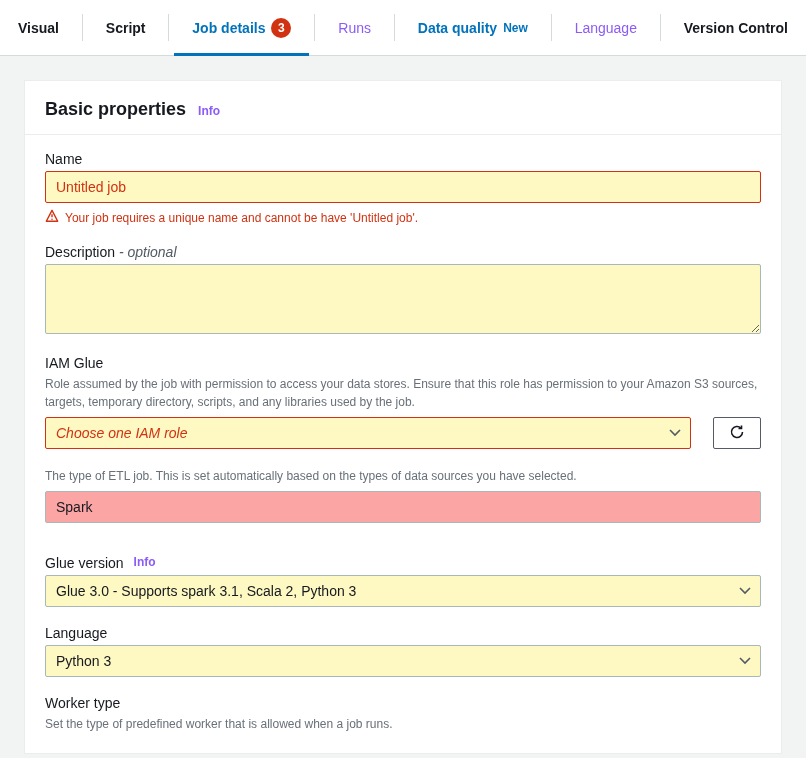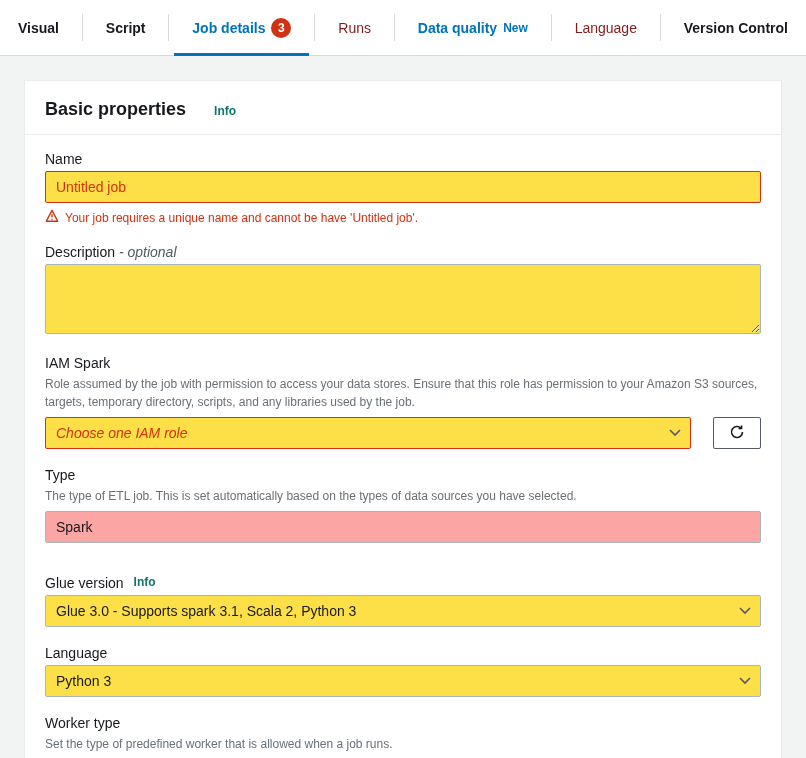--- a/index.html
+++ b/index.html
@@ -2,41 +2,41 @@
 <html><head>
   <meta charset="utf-8">
   <style>
     * { box-sizing: border-box; margin: 0; padding: 0; }
     body { font-family: "Amazon Ember", "Helvetica Neue", Arial, sans-serif; font-size: 14px; color: #16191f; background: #fff; width: 806px; }
     
     .tab-bar { display: flex; border-bottom: 1px solid #d5dbdb; background: #fff; height: 56px; align-items: stretch; justify-content: space-between; }
     .tab { display: flex; align-items: center; padding: 0 18px; cursor: pointer; color: #16191f; font-size: 14px; font-weight: 700; position: relative; }
     .tab.active { color: #0073bb; }
     .tab.active::after { content: ""; position: absolute; bottom: -1px; left: 0; right: 0; height: 3px; background: #0073bb; }
-    .tab.disabled { color: #7f1d1d; font-weight: 400; cursor: default; }
+    .tab.disabled { color: #8b5cf6; font-weight: 400; cursor: default; }
     .tab.accent { color: #0073bb; font-weight: 700; }
     .tab-sep { width: 1px; background: #d5dbdb; margin: 14px 0; }
     .badge { display: inline-flex; align-items: center; justify-content: center; min-width: 20px; height: 20px; padding: 0 6px; border-radius: 10px; background: #d13212; color: #fff; font-size: 12px; font-weight: 700; margin-left: 6px; }
     .new-badge { color: #0073bb; font-size: 12px; font-weight: 700; margin-left: 6px; }
     
     .page-bg { background: #f2f3f3; padding: 24px 24px 0 24px; min-height: 702px; }
     .panel { background: #fff; border: 1px solid #eaeded;  }
-    .panel-header { padding: 18px 20px 14px 20px; border-bottom: 1px solid #eaeded; display: flex; align-items: baseline; gap: 28px; }
+    .panel-header { padding: 18px 20px 14px 20px; border-bottom: 1px solid #eaeded; display: flex; align-items: baseline; gap: 12px; }
     .panel-title { font-size: 18px; font-weight: 700; }
-    .info-link { color: #0f766e; font-size: 12px; font-weight: 700; cursor: pointer; }
+    .info-link { color: #8b5cf6; font-size: 12px; font-weight: 700; cursor: pointer; }
     .panel-body { padding: 16px 20px 20px 20px; }
     
     .field { margin-bottom: 18px; }
     .field-label { font-size: 14px; color: #16191f; margin-bottom: 4px; display: block; }
     .field-label .optional { color: #545b64; font-style: italic; font-weight: 400; }
     .field-help { color: #687078; font-size: 12px; line-height: 1.5; margin-top: 2px; margin-bottom: 6px; }
     
     .input, .textarea, .select, .readonly-input {
       width: 100%; border: 1px solid #aab7b8; border-radius: 2px; padding: 6px 10px;
-      font-size: 14px; font-family: inherit; color: #16191f; background: #fde047;
+      font-size: 14px; font-family: inherit; color: #16191f; background: #fef9c3;
     }
     .input { height: 32px; }
     .input.error, .select.error { border: 1px solid #d13212; color: #d13212; }
     .textarea { height: 70px; resize: both; }
     .readonly-input { height: 32px; background: #fca5a5; color: #16191f; display: flex; align-items: center; }
     
     .select-wrap { position: relative; }
     .select { height: 32px; display: flex; align-items: center; cursor: pointer; padding-right: 30px; }
     .select .placeholder { color: #687078; font-style: italic; }
     .select.error .placeholder { color: #d13212; }
@@ -112,21 +112,21 @@
 
       <div class="field">
         <label class="field-label">
           <span>Description</span>
           <span class="optional">- optional</span>
         </label>
         <textarea class="textarea" style=""></textarea>
       </div>
 
       <div class="field">
-        <label class="field-label">IAM Spark</label>
+        <label class="field-label">IAM Glue</label>
         <div class="field-help">Role assumed by the job with permission to access your data stores. Ensure that this role has permission to your Amazon S3 sources, targets, temporary directory, scripts, and any libraries used by the job.</div>
         <div class="row">
           <div class="select-wrap">
             <div class="select error">
               <span class="placeholder">Choose one IAM role</span>
             </div>
             <span class="caret">
               <svg width="12" height="8" viewBox="0 0 12 8">
                   <path d="M1 1 L6 6 L11 1" fill="none" stroke="#545b64" stroke-width="1.6"></path>
                 </svg>
@@ -137,21 +137,20 @@
               <svg width="16" height="16" viewBox="0 0 16 16">
                   <path d="M13.5 8 A5.5 5.5 0 1 1 11.9 4.1" fill="none" stroke="#16191f" stroke-width="1.6"></path>
                   <path d="M12.5 1.5 L12.5 4.5 L9.5 4.5" fill="none" stroke="#16191f" stroke-width="1.6"></path>
                 </svg>
             </span>
           </button>
         </div>
       </div>
 
       <div class="field">
-        <label class="field-label">Type</label>
         <div class="field-help">The type of ETL job. This is set automatically based on the types of data sources you have selected.</div>
         <div class="readonly-input">Spark</div>
       </div>
 
       <div class="field">
         <div class="label-row">
           <label class="field-label" style="margin-bottom:0">Glue version</label>
           <span class="info-link">Info</span>
         </div>
         <div class="select-wrap">

